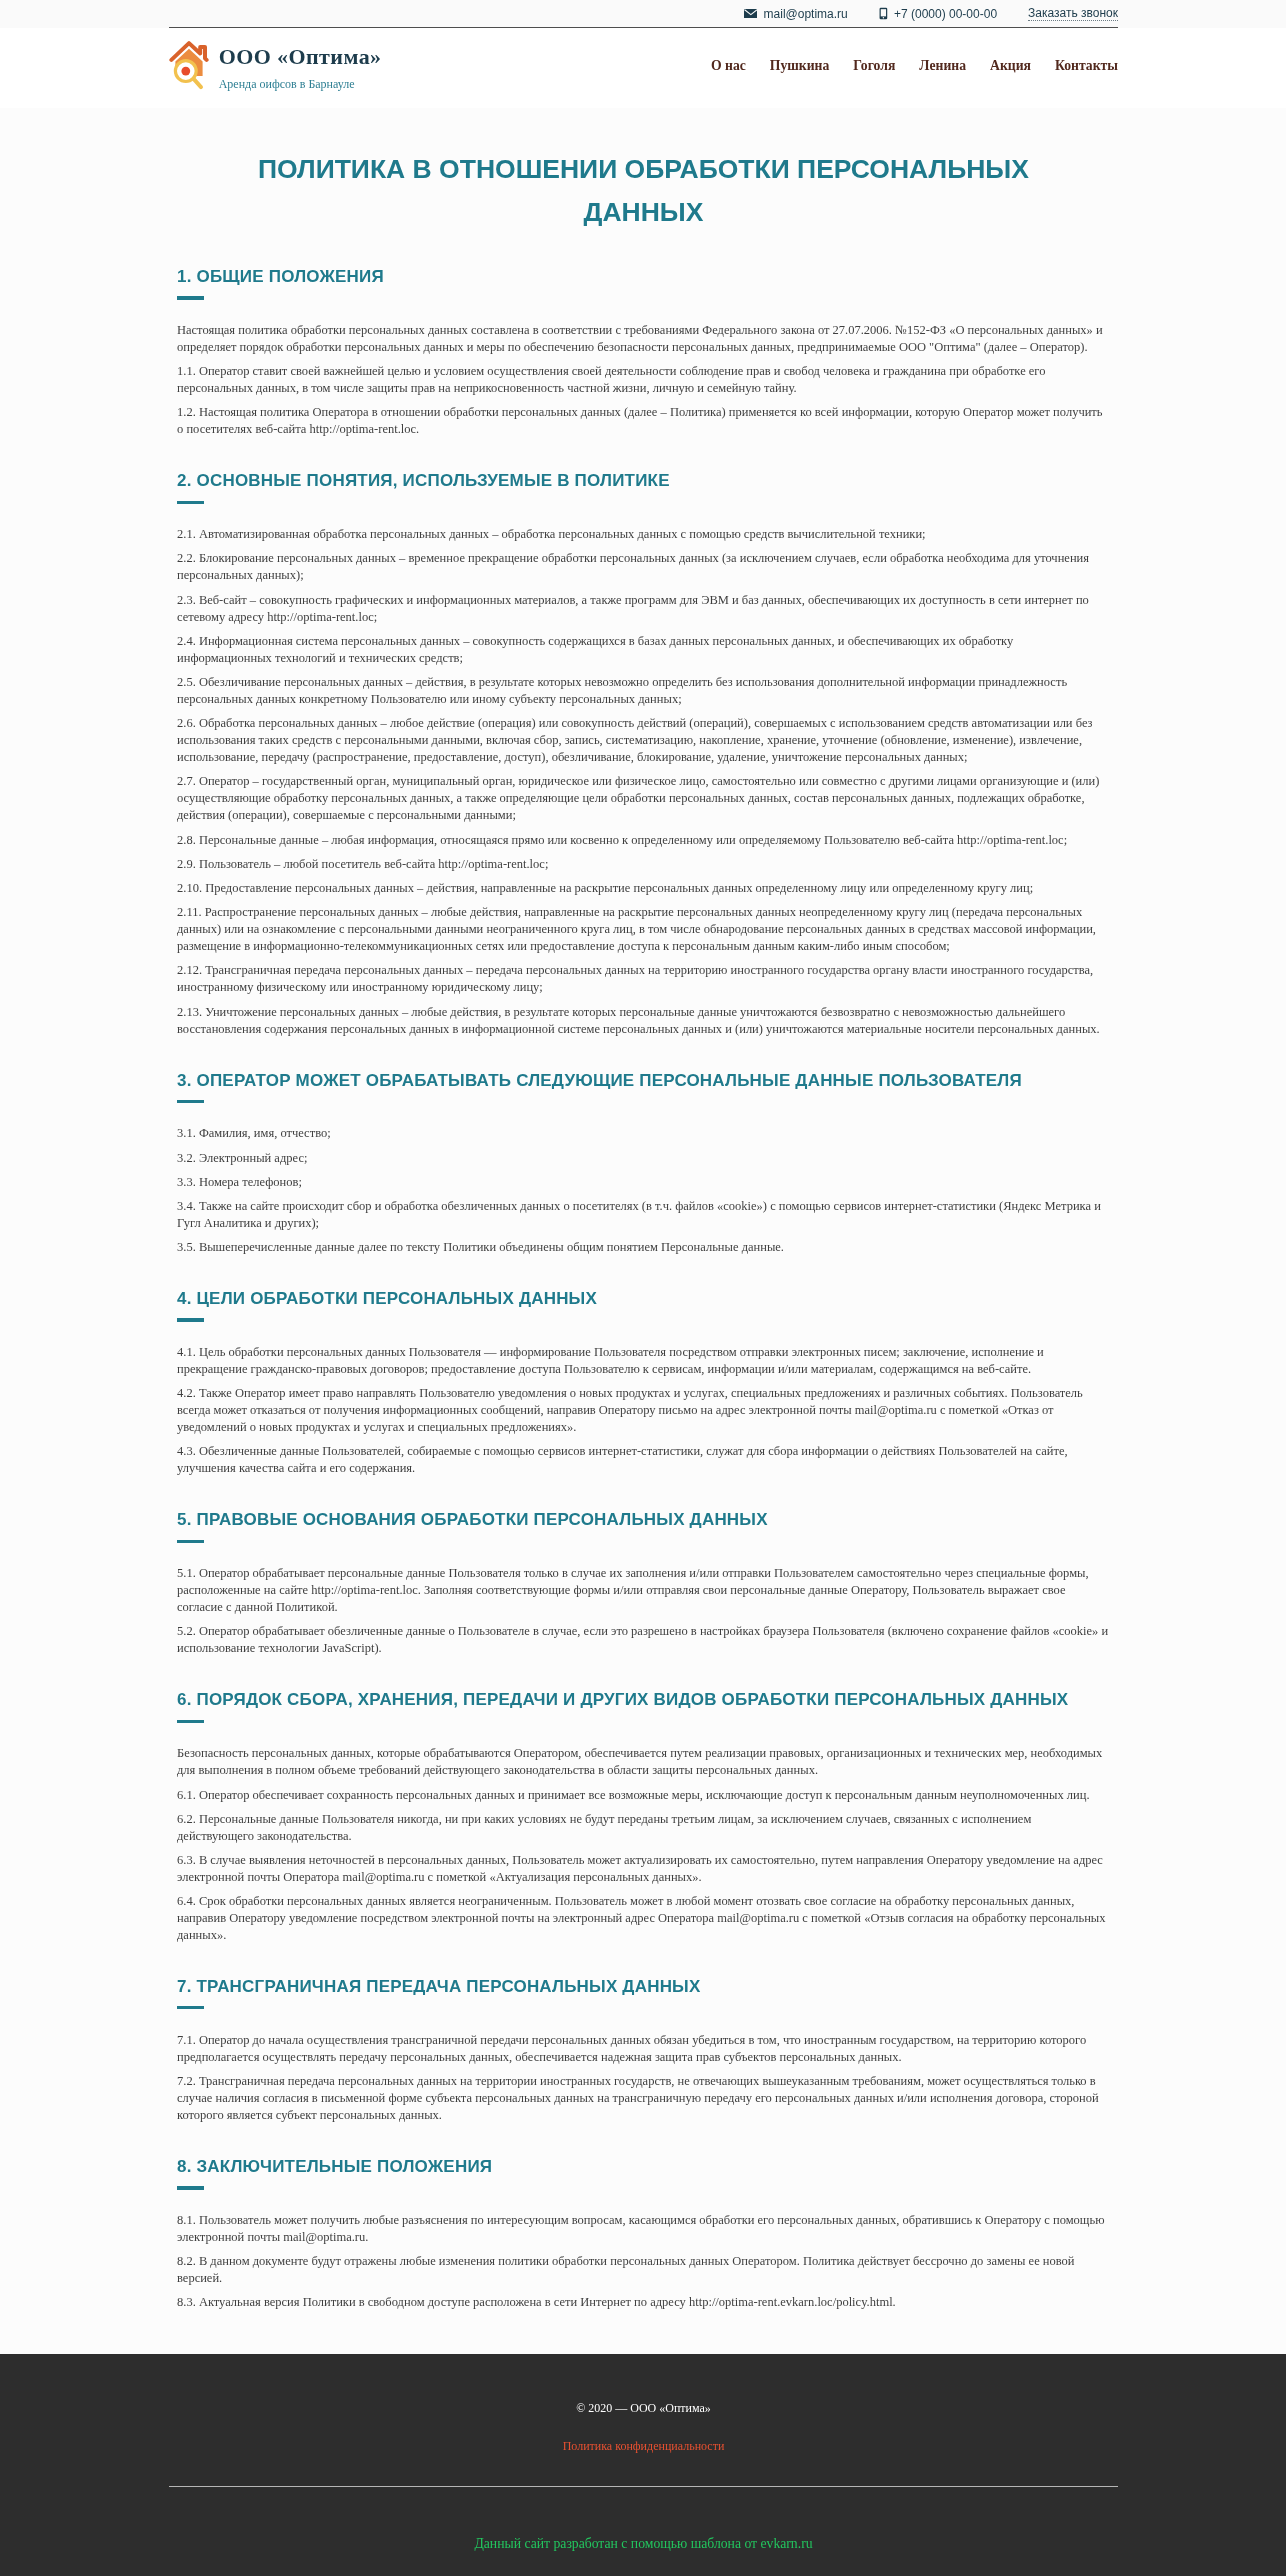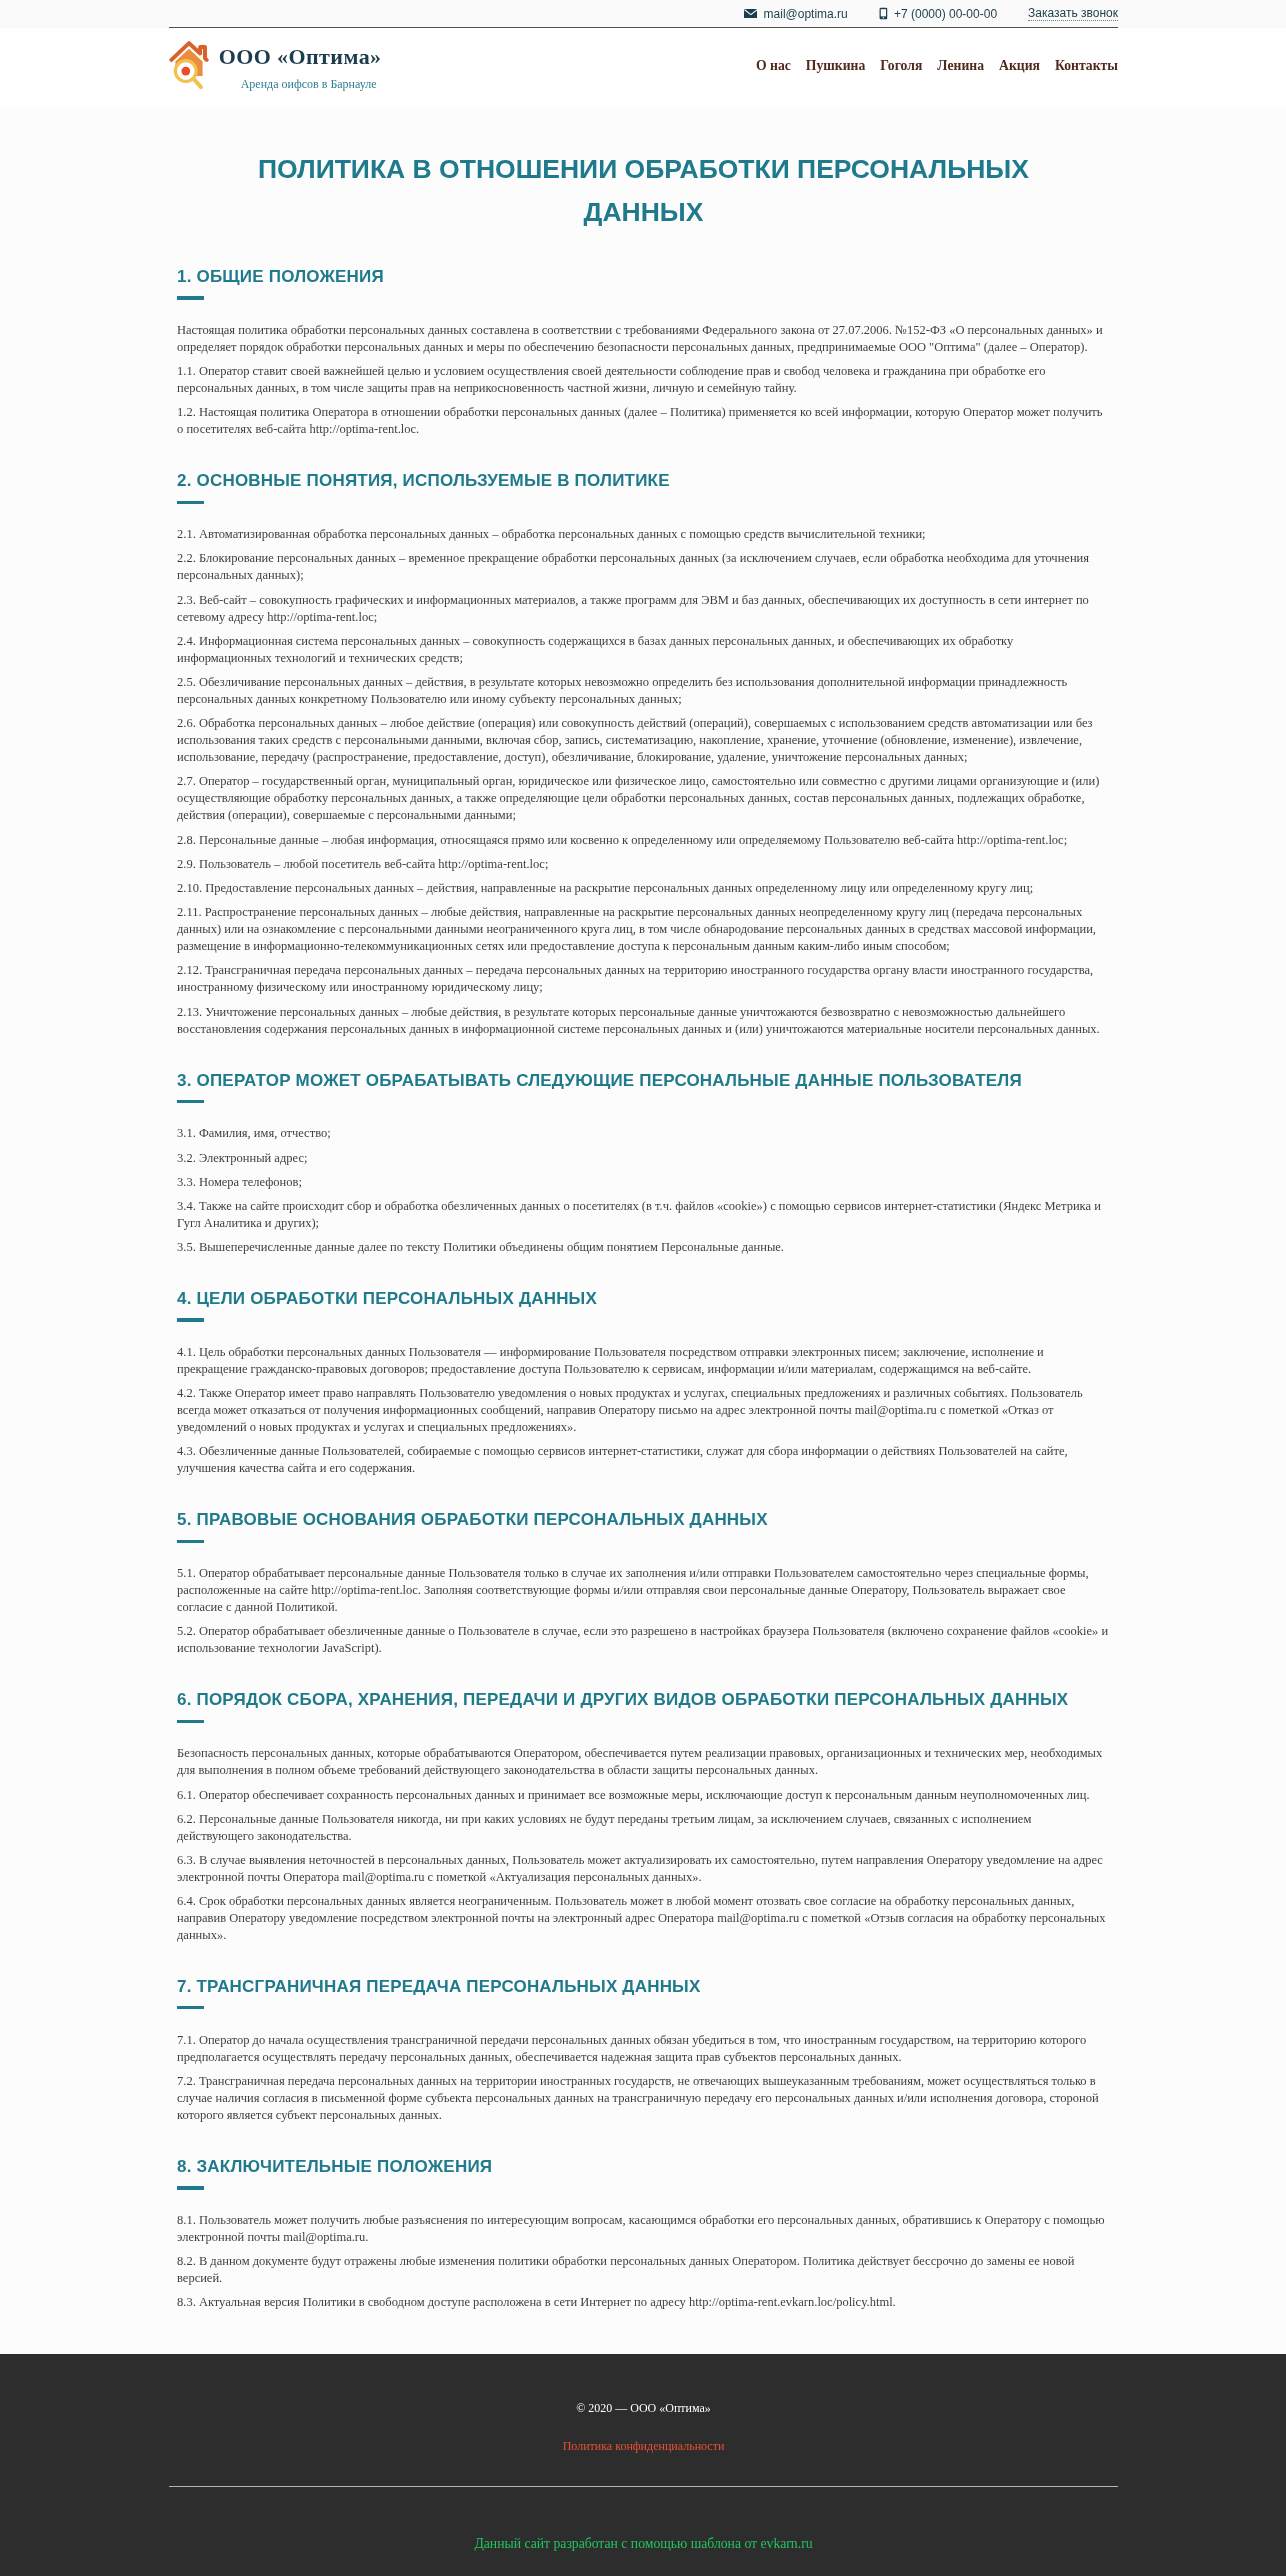--- a/index.html
+++ b/index.html
@@ -31,22 +31,22 @@
   .header-main {
     display: flex; justify-content: space-between; align-items: center;
     padding: 11.3px 0 16px;
   }
   .brand { display: flex; align-items: flex-start; gap: 9.7px; text-decoration: none; }
   .brand-name {
     font-family: Liberation Serif, serif;
     font-weight: 700; font-size: 22px; color: #1d3c4c; letter-spacing: 0.4px;
     margin-top: 4.8px;
   }
-  .brand-tagline { font-size: 12px; color: #2e7f93; margin-top: 7.2px; margin-left: 22px; }
-  .main-nav { display: flex; gap: 15px; }
+  .brand-tagline { font-size: 12px; color: #2e7f93; margin-top: 7.2px; }
+  .main-nav { display: flex; gap: 24px; }
   .nav-link {
     font-family: "Liberation Serif", "DejaVu Serif", serif;
     font-weight: 700; font-size: 13.7px; color: #52291e; text-decoration: none;
   }
 
   
   .page-title {
     font-family: "Liberation Sans", "DejaVu Sans", sans-serif;
     font-weight: 700; font-size: 26.5px; line-height: 1.62;
     color: #1f7a8c; text-align: center;

